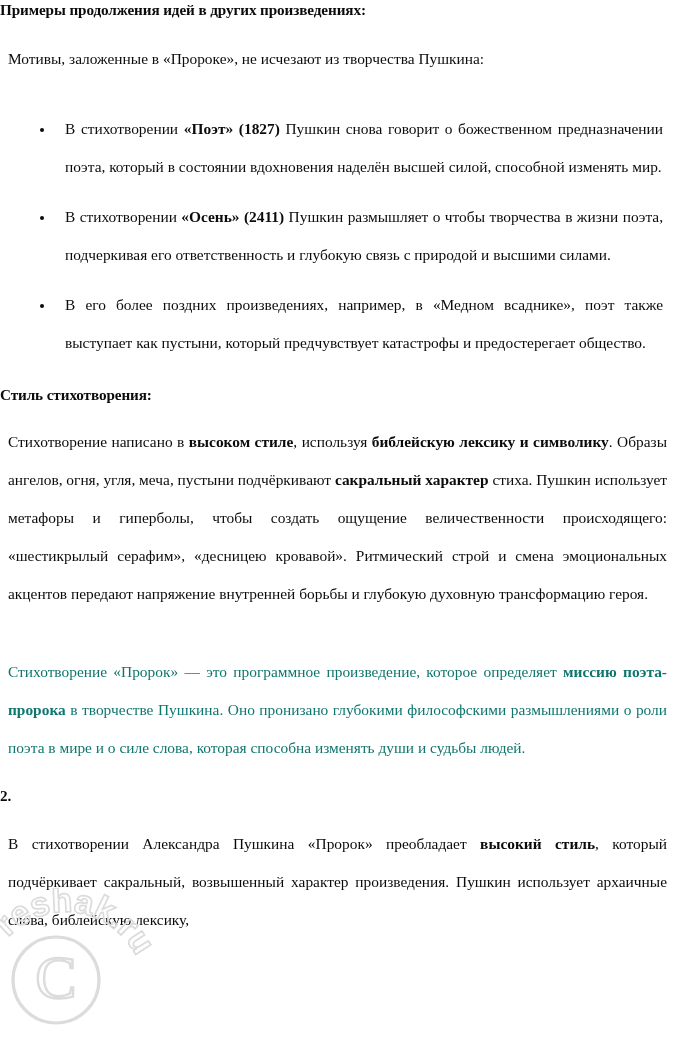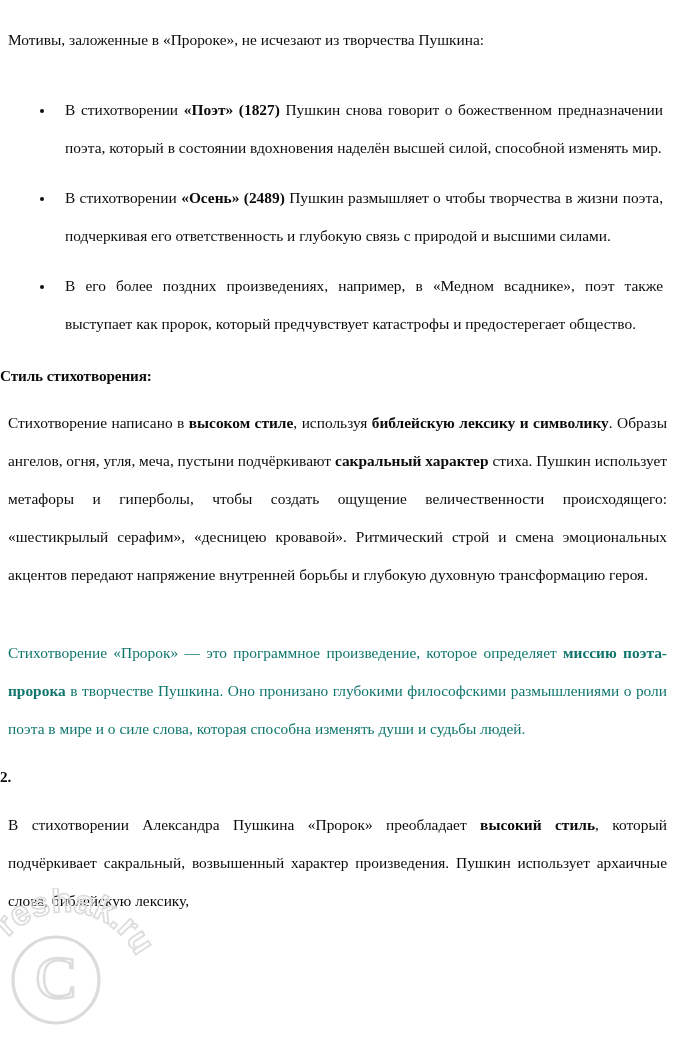--- a/index.html
+++ b/index.html
@@ -117,42 +117,43 @@
         <path id="arcpath" d="M 20,52 A 78 78 0 0 1 150,68" fill="none"></path>
       </defs>
       <circle cx="70" cy="92" r="43" fill="none" stroke="#dcdcdc" stroke-width="3.2"></circle>
       <text x="70" y="110" text-anchor="middle" font-family="'Liberation Serif', serif" font-size="62" fill="none" stroke="#dcdcdc" stroke-width="2.4">C</text>
       <text font-family="'Liberation Sans', sans-serif" font-size="34" font-weight="bold" fill="none" stroke="#dcdcdc" stroke-width="1.7">
         <textPath href="#arcpath" startOffset="2%">reshak.ru</textPath>
       </text>
     </svg>
   </div>
 
+  <div class="heading">Примеры продолжения идей в других произведениях:</div>
 
   <div class="sp-1"></div>
 
   <div class="para">Мотивы, заложенные в «Пророке», не исчезают из творчества Пушкина:</div>
 
   <div class="sp-2"></div>
 
   <ul class="bullets">
 
     <li>
       <span class="bullet-dot"></span>
       <span>В стихотворении </span><b>«Поэт» (1827)</b><span> Пушкин снова говорит о божественном предназначении поэта, который в состоянии вдохновения наделён высшей силой, способной изменять мир.</span>
     </li>
 
     <li style="margin-top:12px;">
       <span class="bullet-dot"></span>
-      <span>В стихотворении </span><b>«Осень» (2489)</b><span> Пушкин размышляет о чтобы творчества в жизни поэта, подчеркивая его ответственность и глубокую связь с природой и высшими силами.</span>
+      <span>В стихотворении </span><b>«Осень» (2411)</b><span> Пушкин размышляет о чтобы творчества в жизни поэта, подчеркивая его ответственность и глубокую связь с природой и высшими силами.</span>
     </li>
 
     <li style="margin-top:12px;">
       <span class="bullet-dot"></span>
-      <span>В его более поздних произведениях, например, в «Медном всаднике», поэт также выступает как пророк, который предчувствует катастрофы и предостерегает общество.</span>
+      <span>В его более поздних произведениях, например, в «Медном всаднике», поэт также выступает как пустыни, который предчувствует катастрофы и предостерегает общество.</span>
     </li>
 
   </ul>
 
   <div class="sp-5"></div>
 
   <div class="heading">Стиль стихотворения:</div>
 
   <div class="sp-6"></div>
 

